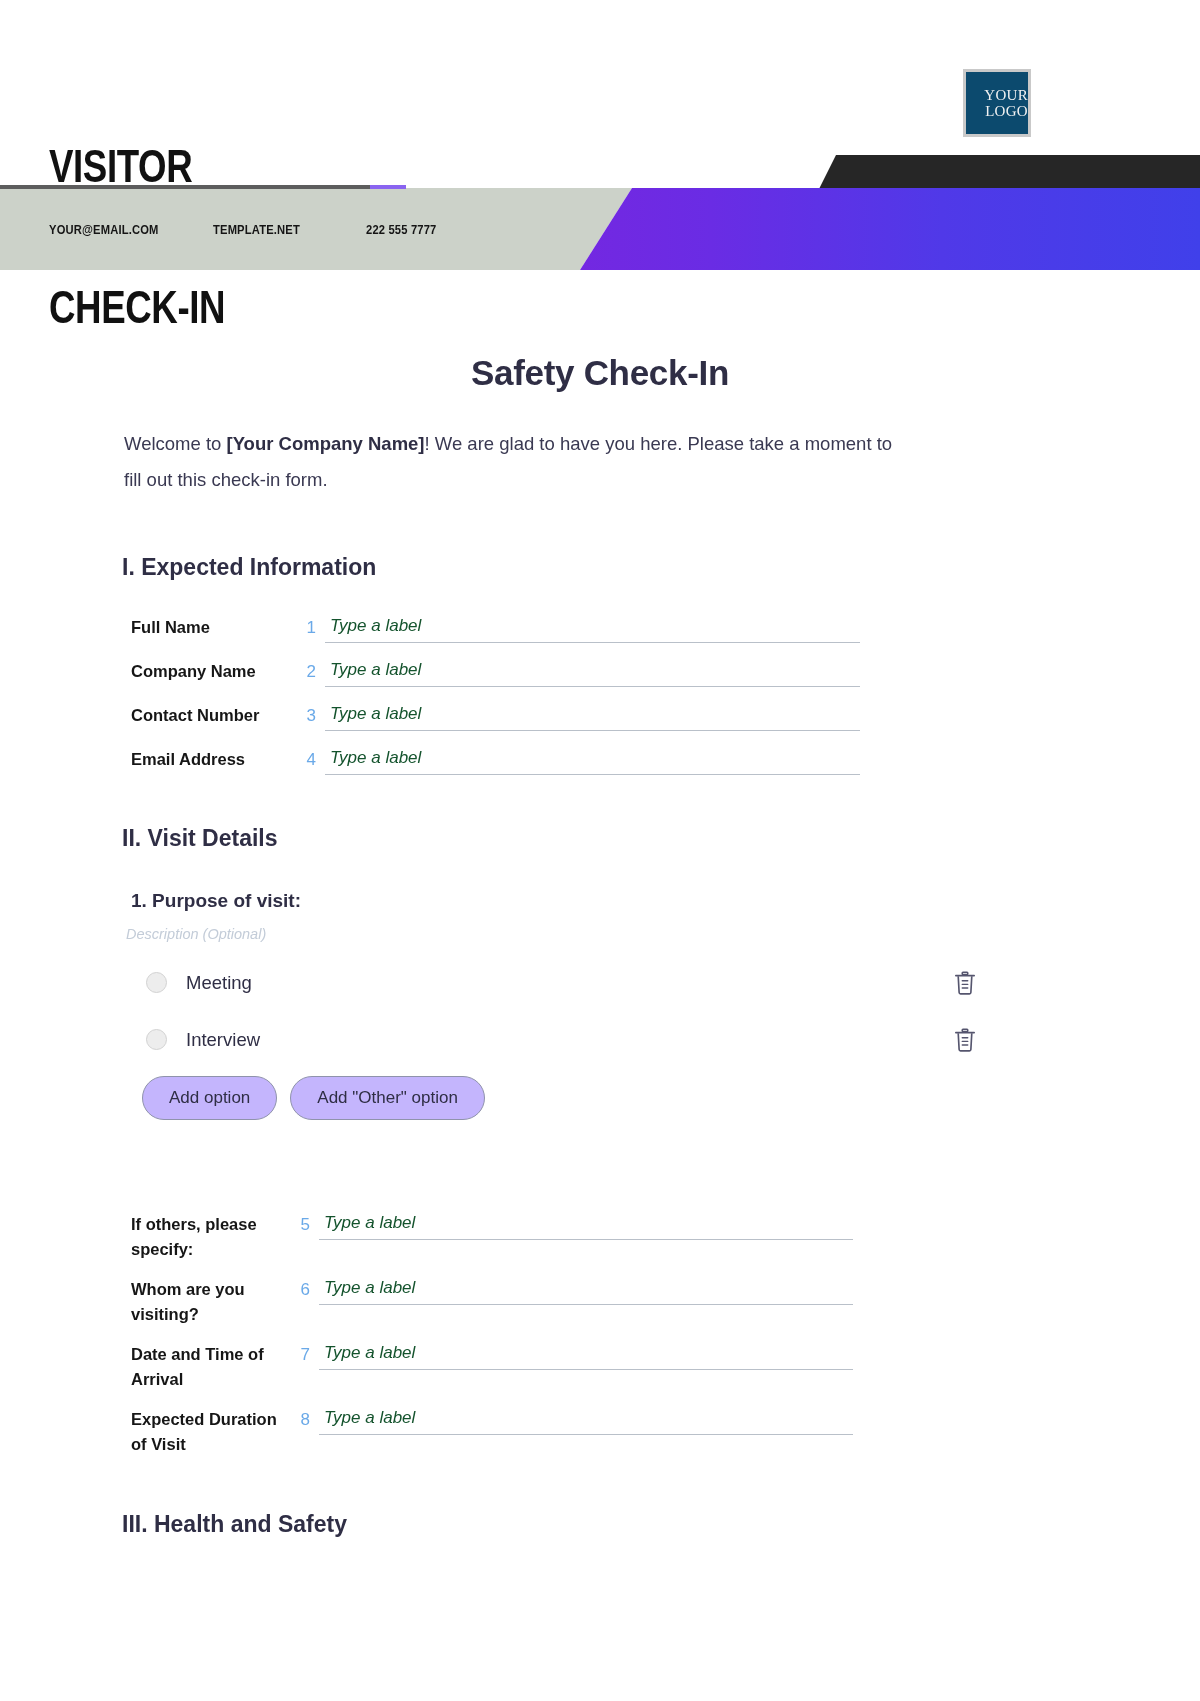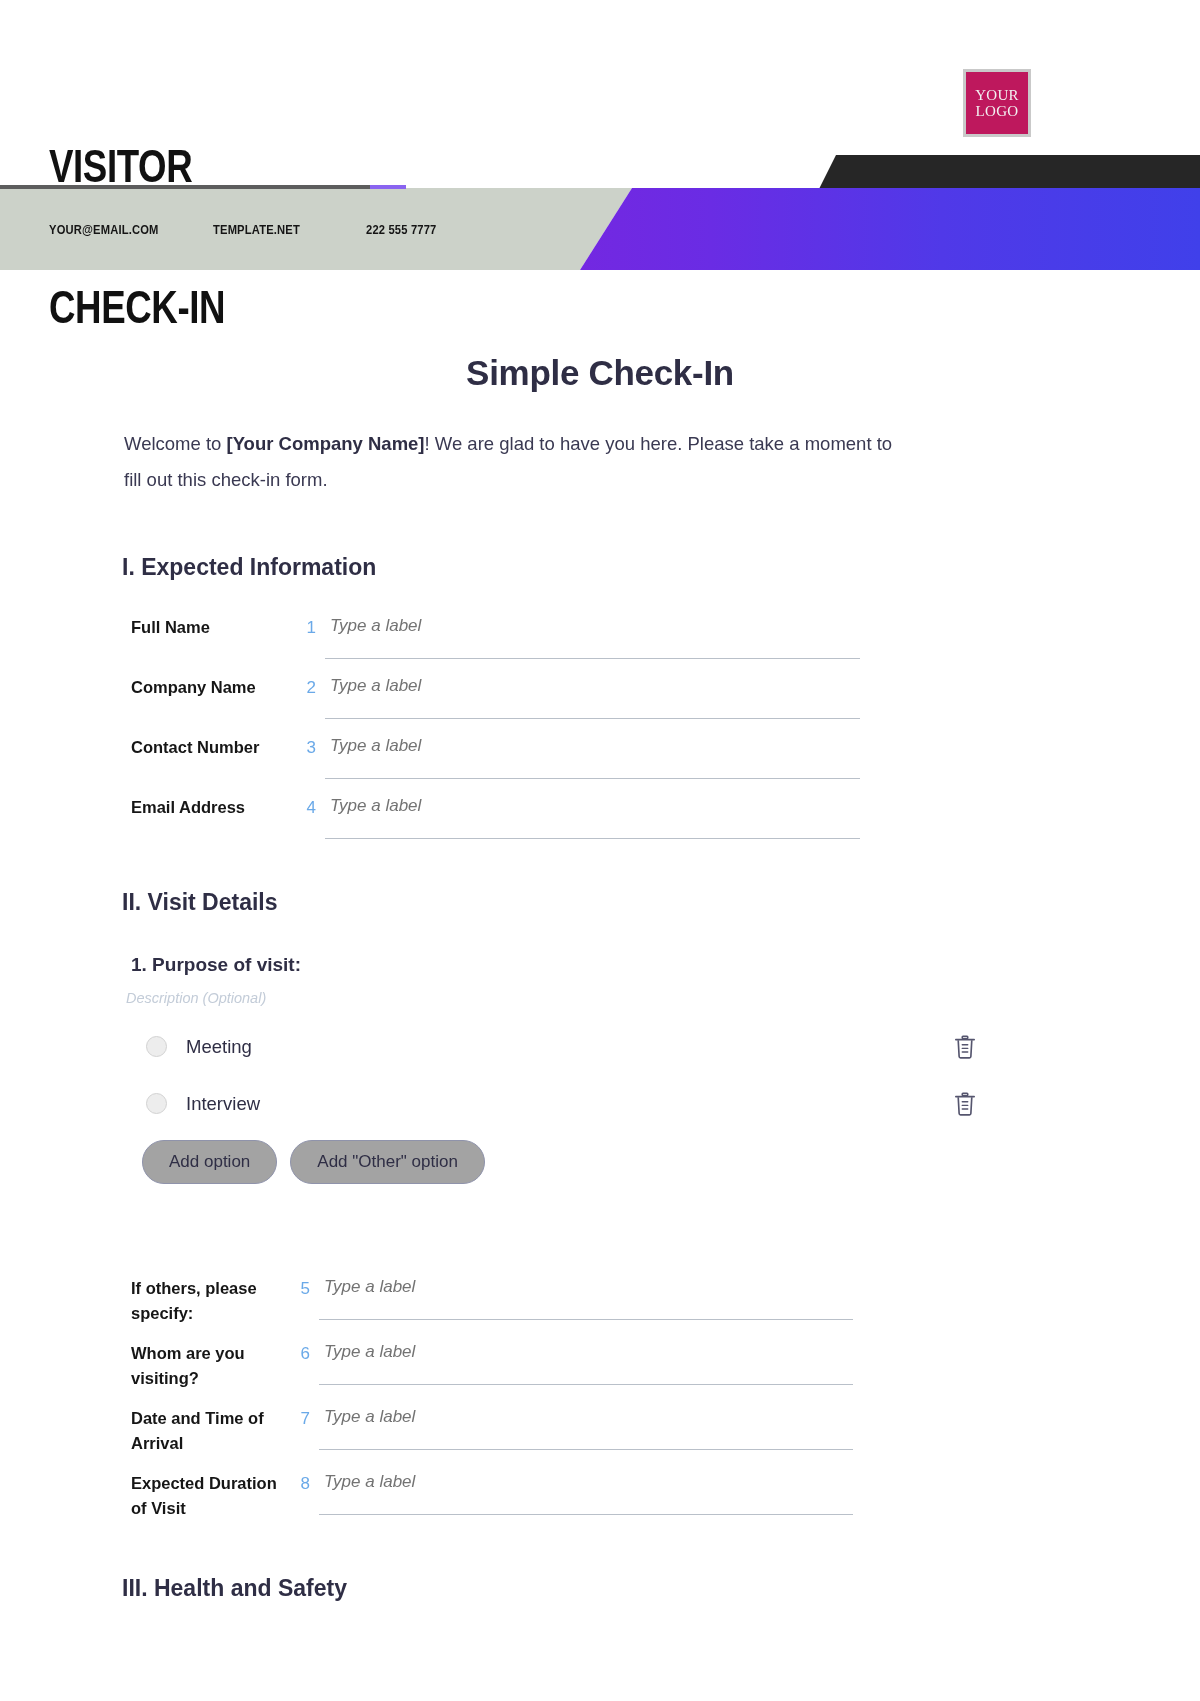--- a/index.html
+++ b/index.html
@@ -37,26 +37,26 @@
     white-space: pre;
   }
   .doc-title span { display: block; }
 
   .logo-box {
     position: absolute;
     left: 963px;
     top: 69px;
     width: 68px;
     height: 68px;
-    background: #be185d;
+    background: #0c4a6e;
     border: 3px solid #c9c9c9;
     box-sizing: border-box;
     display: flex;
     flex-direction: column;
-    align-items: center;
+    align-items: flex-end;
     justify-content: center;
   }
   .logo-box span {
     font-family: "Liberation Serif", serif;
     font-size: 15px;
     line-height: 16px;
     color: #f2f2f2;
     letter-spacing: 0.3px;
   }
 
@@ -184,24 +184,24 @@
     font-size: 17px;
     color: #6aa9e8;
     line-height: 25px;
     padding-top: 7px;
     padding-right: 9px;
     flex: none;
   }
   .finput {
     width: 530px;
     border-bottom: 1.6px solid #b9c0c9;
-    padding: 5px 0 20px 5px;
+    padding: 5px 0 4px 5px;
     font-size: 17px;
     font-style: italic;
-    color: #737373;
+    color: #14532d;
     line-height: 25px;
   }
 
   
   .frow.lower { margin-left: 131px; margin-bottom: 8px; }
   .frow.lower .flabel { width: 157px; }
   .frow.lower .finput { width: 529px; }
 
   .sub-q {
     margin: 38px 0 0 131px;
@@ -246,21 +246,21 @@
     margin-left: 142px;
     margin-top: 14px;
     gap: 13px;
   }
   .pill {
     border: 1.5px solid #8f93ab;
     border-radius: 22px;
     padding: 10px 26px;
     font-size: 17px;
     color: #2f2e45;
-    background: #a3a3a3;
+    background: #c4b5fd;
     line-height: 22px;
   }
   .gap-after-btns { height: 58px; }
 </style>
 </head>
 <body>
 
 <div class="header">
 
   <div class="doc-title">
@@ -281,21 +281,21 @@
 
   <div class="contact-row">
     <div class="contact-item c1">YOUR@EMAIL.COM</div>
     <div class="contact-item c2">TEMPLATE.NET</div>
     <div class="contact-item c3">222 555 7777</div>
   </div>
 </div>
 
 <div class="content">
 
-  <div class="page-title">Simple Check-In</div>
+  <div class="page-title">Safety Check-In</div>
 
   <div class="welcome"><span>Welcome to </span><b>[Your Company Name]</b><span>! We are glad to have you here. Please take a moment to fill out this check-in form.</span></div>
 
   <div class="section-head one">I. Expected Information</div>
 
   <div class="form-rows">
 
     <div class="frow">
       <div class="flabel">Full Name</div>
       <div class="fnum">1</div>

